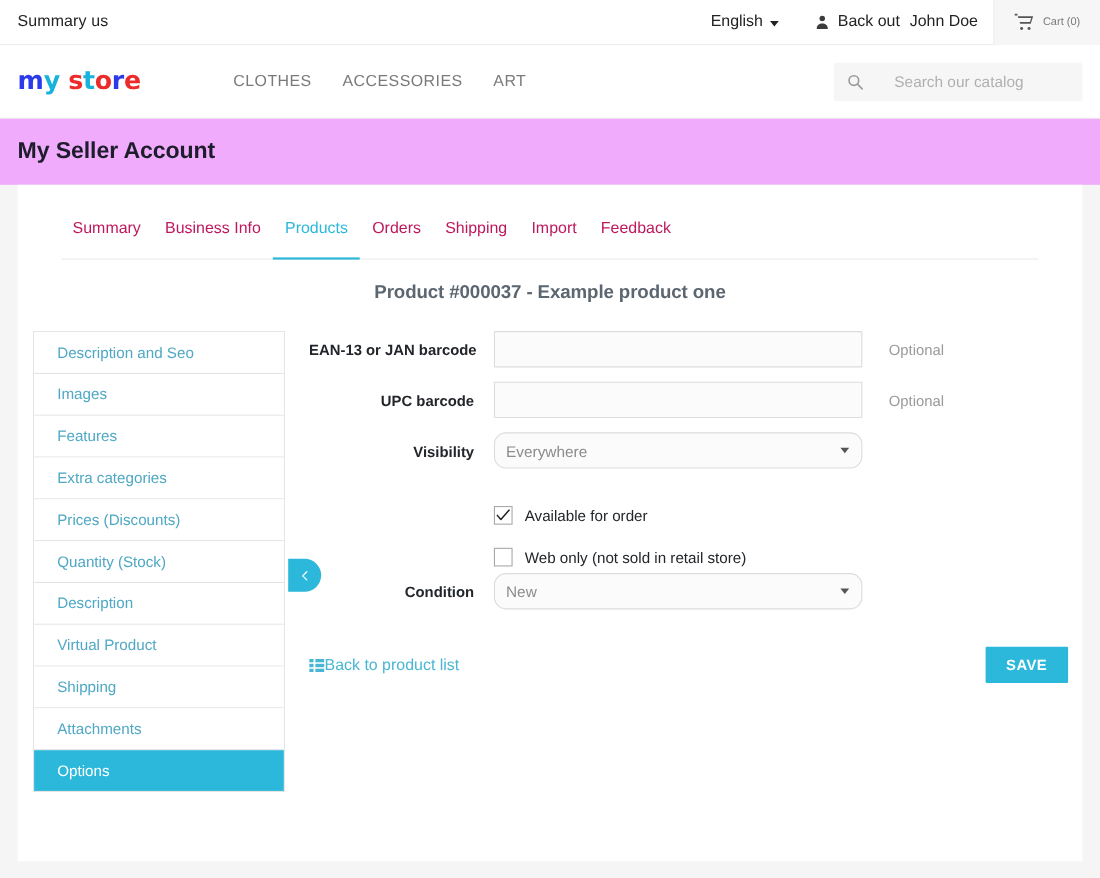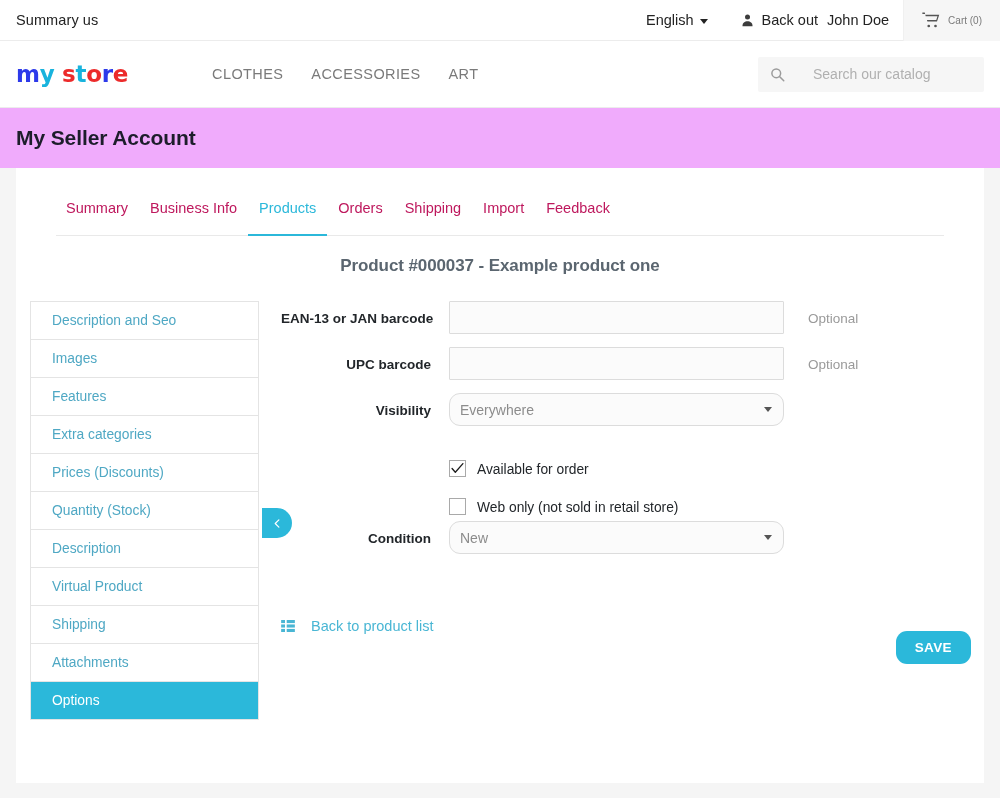--- a/index.html
+++ b/index.html
@@ -185,30 +185,29 @@
     cursor: pointer; flex: none;
   }
   .check-label { font-size: 13.8px; color: #22262a; cursor: pointer; }
 
   
   .actions {
     position: absolute; top: 420px; left: 265px; width: 690px;
     display: flex; align-items: center;
   }
   .back-link {
-    display: flex; align-items: center; gap: 16px;
+    display: flex; align-items: center; gap: 0;
     font-size: 14.5px; color: #49b6d4; cursor: pointer; text-decoration: none;
   }
   .save-btn {
     margin-left: auto; background: #2bb8da; color: #fff;
     border: 0; height: 33px; padding: 0 19px;
     font-size: 13.5px; font-weight: 700; letter-spacing: .4px;
     cursor: pointer; font-family: "Liberation Sans", sans-serif;
-    border-radius: 11px;
-    margin-top: 43px;
+    border-radius: 1px;
   }
   .list-icon { display: block; }
 </style>
 </head>
 <body>
 
 <div class="page">
 
   <div class="topbar">
     <div class="contact-us">Summary us</div>

